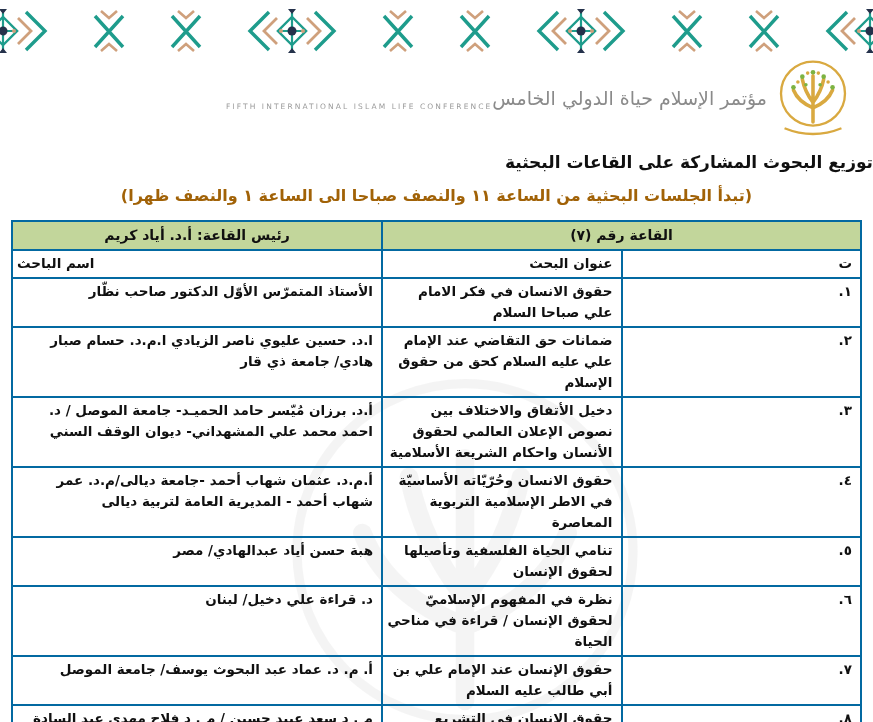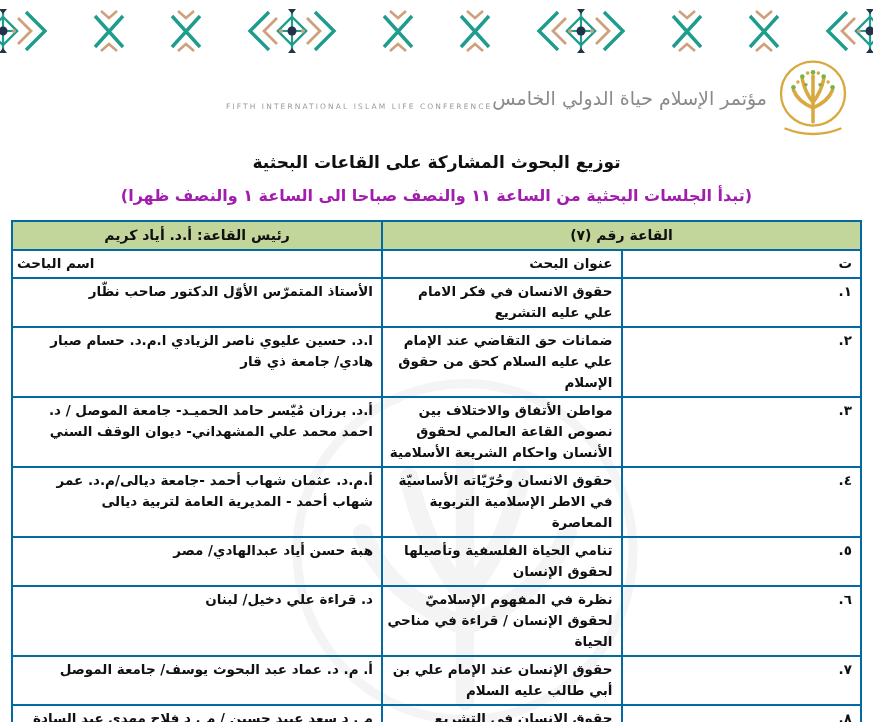--- a/index.html
+++ b/index.html
@@ -22,24 +22,24 @@
   .ornament-row svg:last-child{margin-right:-58px;}
 
   
   .logo-row{direction:rtl;display:flex;align-items:center;justify-content:flex-start;
     padding:6px 14px 0 0;height:82px;}
   .logo-text{display:flex;flex-direction:row;align-items:center;margin-left:6px;}
   .logo-ar{color:#8a8a8a;font-size:19px;direction:rtl;letter-spacing:0;}
   .logo-en{color:#9a9a9a;font-size:7.5px;letter-spacing:2.1px;margin-top:16px;white-space:nowrap;}
 
   
-  .doc-title{direction:rtl;text-align:center;font-size:17px;font-weight:bold;
+  .doc-title{direction:rtl;text-align:right;font-size:17px;font-weight:bold;
     color:#101010;margin-top:16px;}
   .doc-subtitle{direction:rtl;text-align:center;font-size:16px;font-weight:bold;
-    color:#a21caf;margin-top:14px;}
+    color:#a16207;margin-top:14px;}
 
   
   table.sessions{direction:rtl;border-collapse:collapse;width:851px;
     margin:15px 11px 0 11px;table-layout:fixed;position:relative;z-index:2;}
   table.sessions td,table.sessions th{border:2px solid #0369a1;font-weight:bold;
     color:#101010;font-size:13.5px;line-height:21px;vertical-align:top;
     padding:2px 8px 3px 4px;text-align:right;background:transparent;}
   tr.hdr-green th{background:var(--header-bg);text-align:center;vertical-align:middle;
     font-size:14px;padding:3px 4px;}
   tr.hdr-cols td{vertical-align:middle;}
@@ -189,33 +189,33 @@
       </tr>
       <tr class="hdr-cols">
         <td class="c-num">ت</td>
         <td class="c-title-h">عنوان البحث</td>
         <td class="c-res-h" style="text-align:left">اسم الباحث</td>
       </tr>
     </thead>
     <tbody id="rows-body">
   <tr>
     <td class="c-num">١.</td>
-    <td class="c-title">حقوق الانسان في فكر الامام علي عليه التشريع</td>
+    <td class="c-title">حقوق الانسان في فكر الامام علي صباحا السلام</td>
     <td class="c-researcher">الأستاذ المتمرّس الأوّل الدكتور صاحب نظّار</td>
   </tr>
 
   <tr>
     <td class="c-num">٢.</td>
     <td class="c-title">ضمانات حق التقاضي عند الإمام علي عليه السلام كحق من حقوق الإسلام</td>
     <td class="c-researcher">ا.د. حسين عليوي ناصر الزيادي  ا.م.د. حسام صبار هادي/ جامعة ذي قار</td>
   </tr>
 
   <tr>
     <td class="c-num">٣.</td>
-    <td class="c-title">مواطن الأتفاق والاختلاف بين نصوص القاعة العالمي لحقوق الأنسان واحكام الشريعة الأسلامية</td>
+    <td class="c-title">دخيل الأتفاق والاختلاف بين نصوص الإعلان العالمي لحقوق الأنسان واحكام الشريعة الأسلامية</td>
     <td class="c-researcher">أ.د. برزان مُيّسر حامد الحميـد- جامعة الموصل / د. احمد محمد علي المشهداني- ديوان الوقف السني</td>
   </tr>
 
   <tr>
     <td class="c-num">٤.</td>
     <td class="c-title">حقوق الانسان وحُرّيّاته الأساسيّة في الاطر الإسلامية التربوية المعاصرة</td>
     <td class="c-researcher">أ.م.د. عثمان شهاب أحمد -جامعة ديالى/م.د. عمر شهاب أحمد - المديرية العامة لتربية ديالى</td>
   </tr>
 
   <tr>

